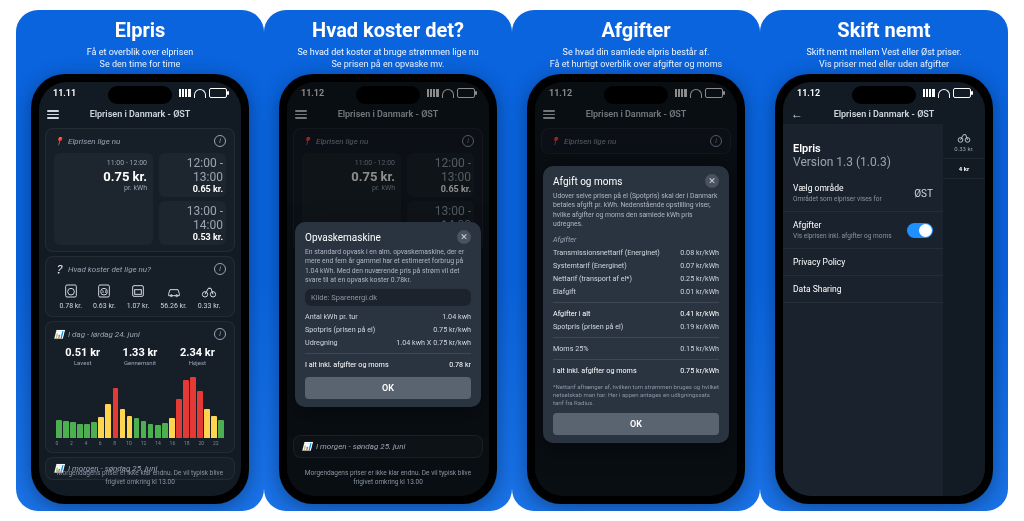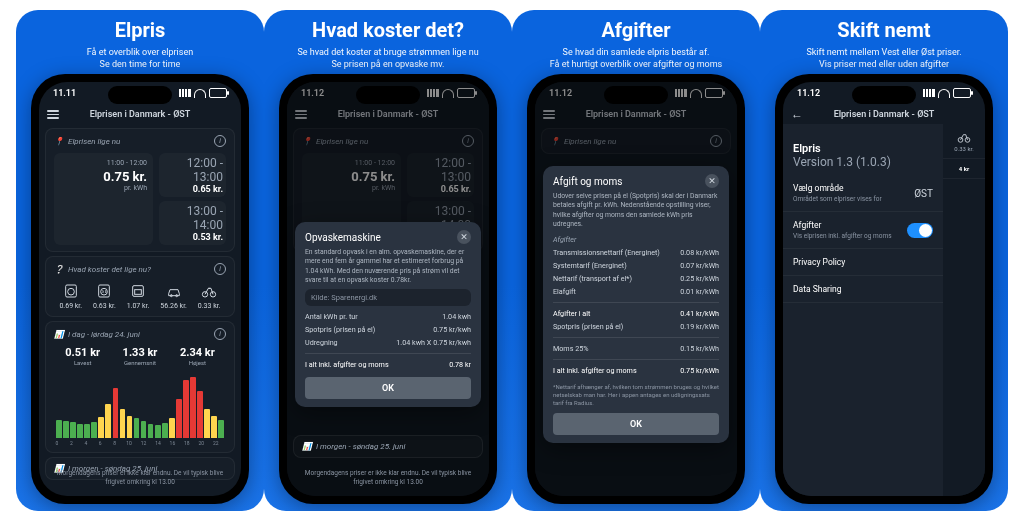--- a/index.html
+++ b/index.html
@@ -129,21 +129,21 @@
             <span>❔</span>
             <span style="flex:1;margin-left:4px">Hvad koster det lige nu?</span>
             <span class="info-circ">i</span>
           </div>
           <div class="iconrow">
             <div class="ic">
                 <svg viewBox="0 0 24 24">
                   <rect x="4" y="3" width="16" height="18" rx="2"></rect>
                   <circle cx="12" cy="13" r="5"></circle>
                 </svg>
-                <span>0.69 kr.</span>
+                <span>0.78 kr.</span>
               </div>
             <div class="ic">
                 <svg viewBox="0 0 24 24">
                   <rect x="4" y="3" width="16" height="18" rx="2"></rect>
                   <circle cx="12" cy="13" r="5"></circle>
                   <path d="M10 11c1 1 1 3 0 4M14 11c1 1 1 3 0 4"></path>
                 </svg>
                 <span>0.63 kr.</span>
               </div>
             <div class="ic">

